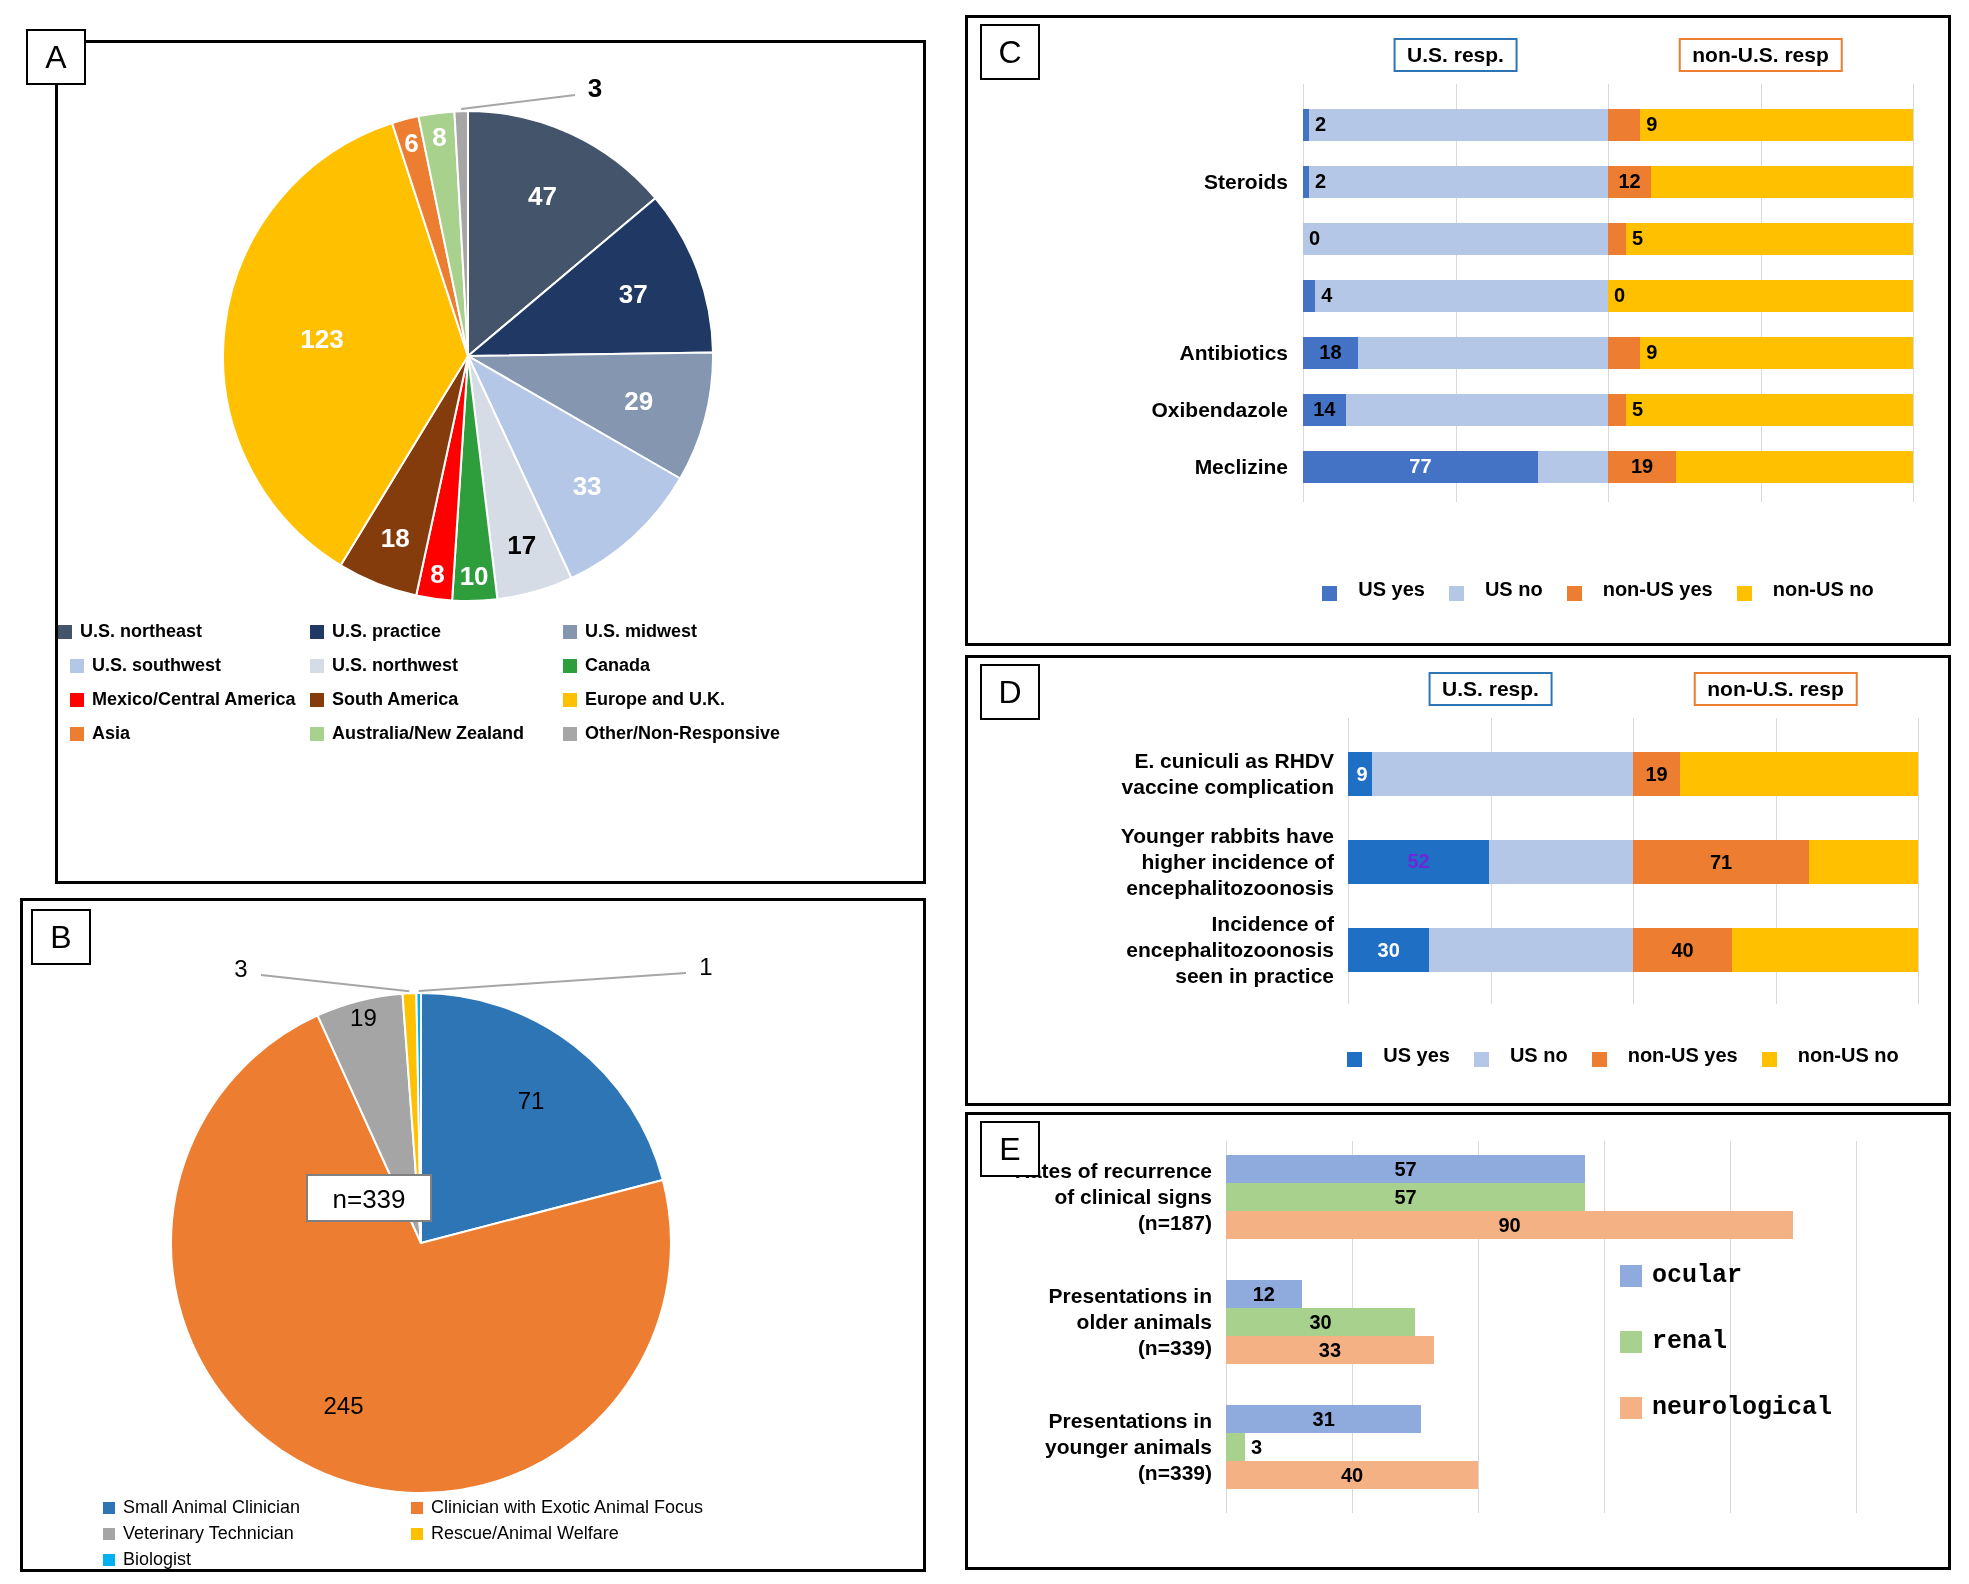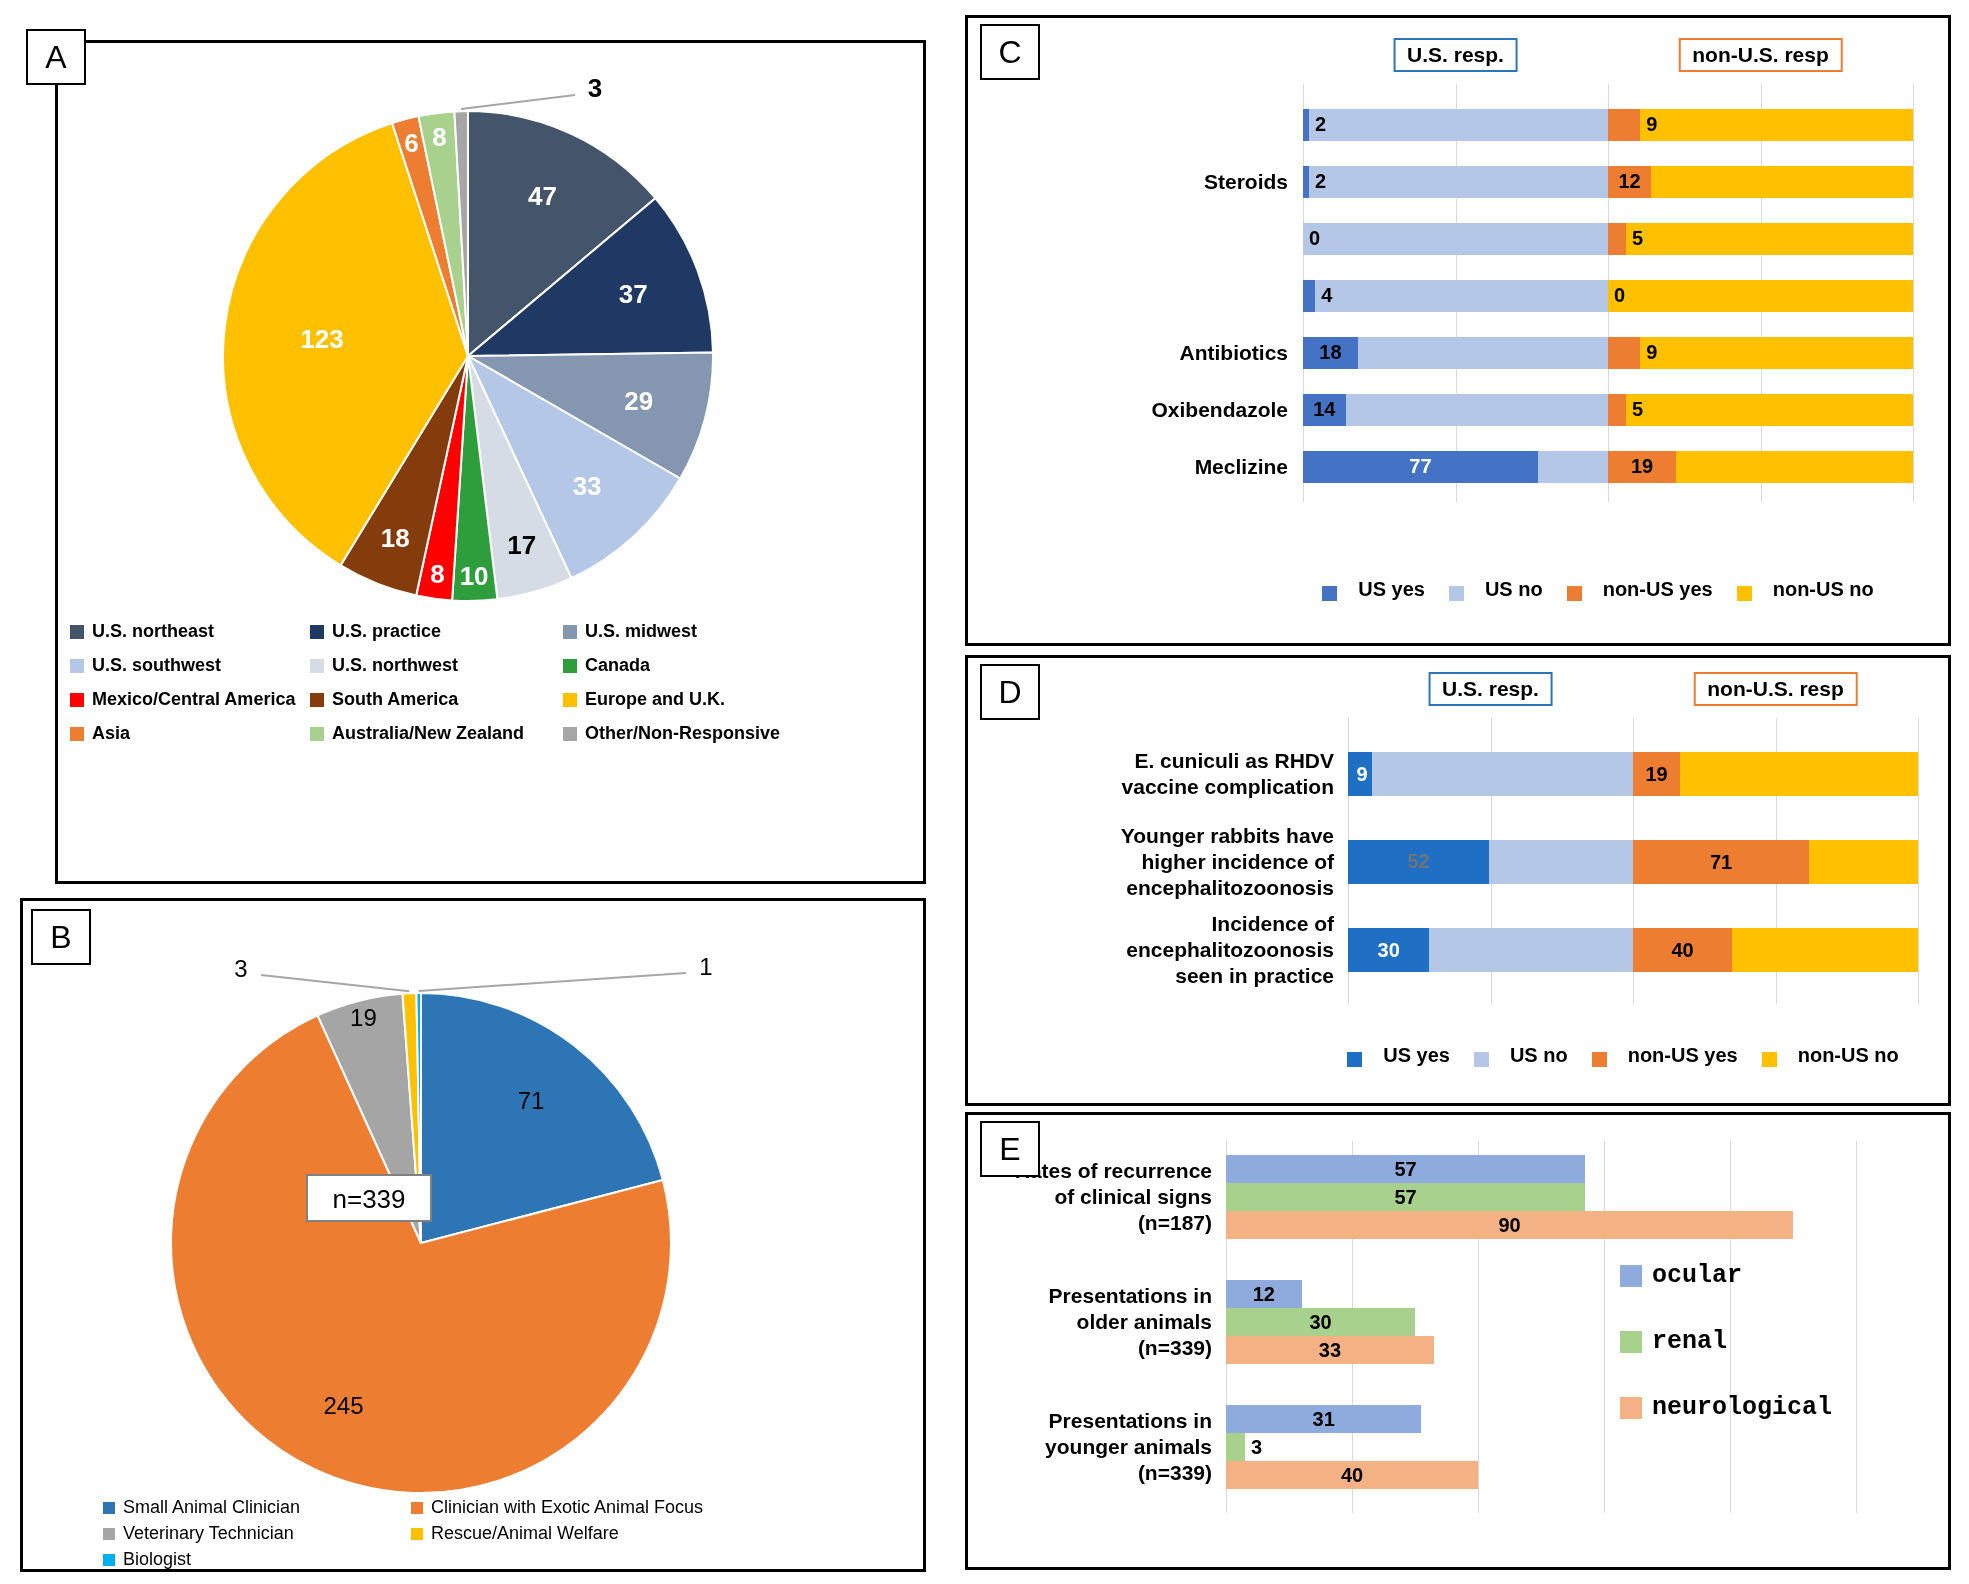--- a/index.html
+++ b/index.html
@@ -66,21 +66,21 @@
         <path d="M 365 295 L 237.6 504.3 A 245 245 0 0 1 289.1 62.1 Z" fill="#FFC000" stroke="#ffffff" stroke-width="2"></path>
         <text x="219.0" y="278.0" text-anchor="middle" dominant-baseline="central" font-size="26" font-weight="700" fill="#FFFFFF">123</text>
         <path d="M 365 295 L 289.1 62.1 A 245 245 0 0 1 315.4 55.1 Z" fill="#ED7D31" stroke="#ffffff" stroke-width="2"></path>
         <text x="308.4" y="81.9" text-anchor="middle" dominant-baseline="central" font-size="26" font-weight="700" fill="#FFFFFF">6</text>
         <path d="M 365 295 L 315.4 55.1 A 245 245 0 0 1 351.4 50.4 Z" fill="#A9D18E" stroke="#ffffff" stroke-width="2"></path>
         <text x="336.5" y="76.4" text-anchor="middle" dominant-baseline="central" font-size="26" font-weight="700" fill="#FFFFFF">8</text>
         <path d="M 365 295 L 351.4 50.4 A 245 245 0 0 1 365.0 50.0 Z" fill="#A6A6A6" stroke="#ffffff" stroke-width="2"></path>
         <polyline points="358.1,48.1 472,34" fill="none" stroke="#A6A6A6" stroke-width="2"></polyline>
         <text x="492" y="27" text-anchor="middle" dominant-baseline="central" font-size="26" font-weight="700" fill="#000000">3</text>
       </svg>
-      <div class="pie-legend-item" style="left: 12px; top: 578px; font-size: 18px; font-weight: 700;">
+      <div class="pie-legend-item" style="left: 0; top: 578px; font-size: 18px; font-weight: 700;">
         <div class="swatch" style="width: 14px; height: 14px; background: rgb(68, 84, 106);"></div>
         <span>U.S. northeast</span>
       </div>
       <div class="pie-legend-item" style="left: 252px; top: 578px; font-size: 18px; font-weight: 700;">
         <div class="swatch" style="width: 14px; height: 14px; background: rgb(31, 56, 100);"></div>
         <span>U.S. practice</span>
       </div>
       <div class="pie-legend-item" style="left: 505px; top: 578px; font-size: 18px; font-weight: 700;">
         <div class="swatch" style="width: 14px; height: 14px; background: rgb(132, 150, 176);"></div>
         <span>U.S. midwest</span>
@@ -290,21 +290,21 @@
       <div class="cat-label" style="left: 0px; top: 160px; width: 366px; height: 88px;">
         <div>Younger rabbits have</div>
         <div>higher incidence of</div>
         <div>encephalitozoonosis</div>
       </div>
       <div class="bar-row" style="left: 380px; top: 182px; width: 570px; height: 44px;">
         <div class="seg" style="left: 0px; width: 141.1px; background: rgb(31, 111, 197);"></div>
         <div class="seg" style="left: 141.1px; width: 143.9px; background: rgb(180, 199, 231);"></div>
         <div class="seg" style="left: 285px; width: 176px; background: rgb(237, 125, 49);"></div>
         <div class="seg" style="left: 461px; width: 109px; background: rgb(255, 192, 0);"></div>
-        <div class="val center" style="left: 0px; width: 141.1px; top: 0px; height: 43px; color: #737373;">52</div>
+        <div class="val center" style="left: 0px; width: 141.1px; top: 0px; height: 43px; color: #6d28d9;">52</div>
         <div class="val center" style="left: 285px; width: 176px; top: 0px; height: 44px; color: rgb(0, 0, 0);">71</div>
       </div>
       <div class="cat-label" style="left: 0px; top: 248px; width: 366px; height: 88px;">
         <div>Incidence of</div>
         <div>encephalitozoonosis</div>
         <div>seen in practice</div>
       </div>
       <div class="bar-row" style="left: 380px; top: 270px; width: 570px; height: 44px;">
         <div class="seg" style="left: 0px; width: 81.4px; background: rgb(31, 111, 197);"></div>
         <div class="seg" style="left: 81.4px; width: 203.6px; background: rgb(180, 199, 231);"></div>

